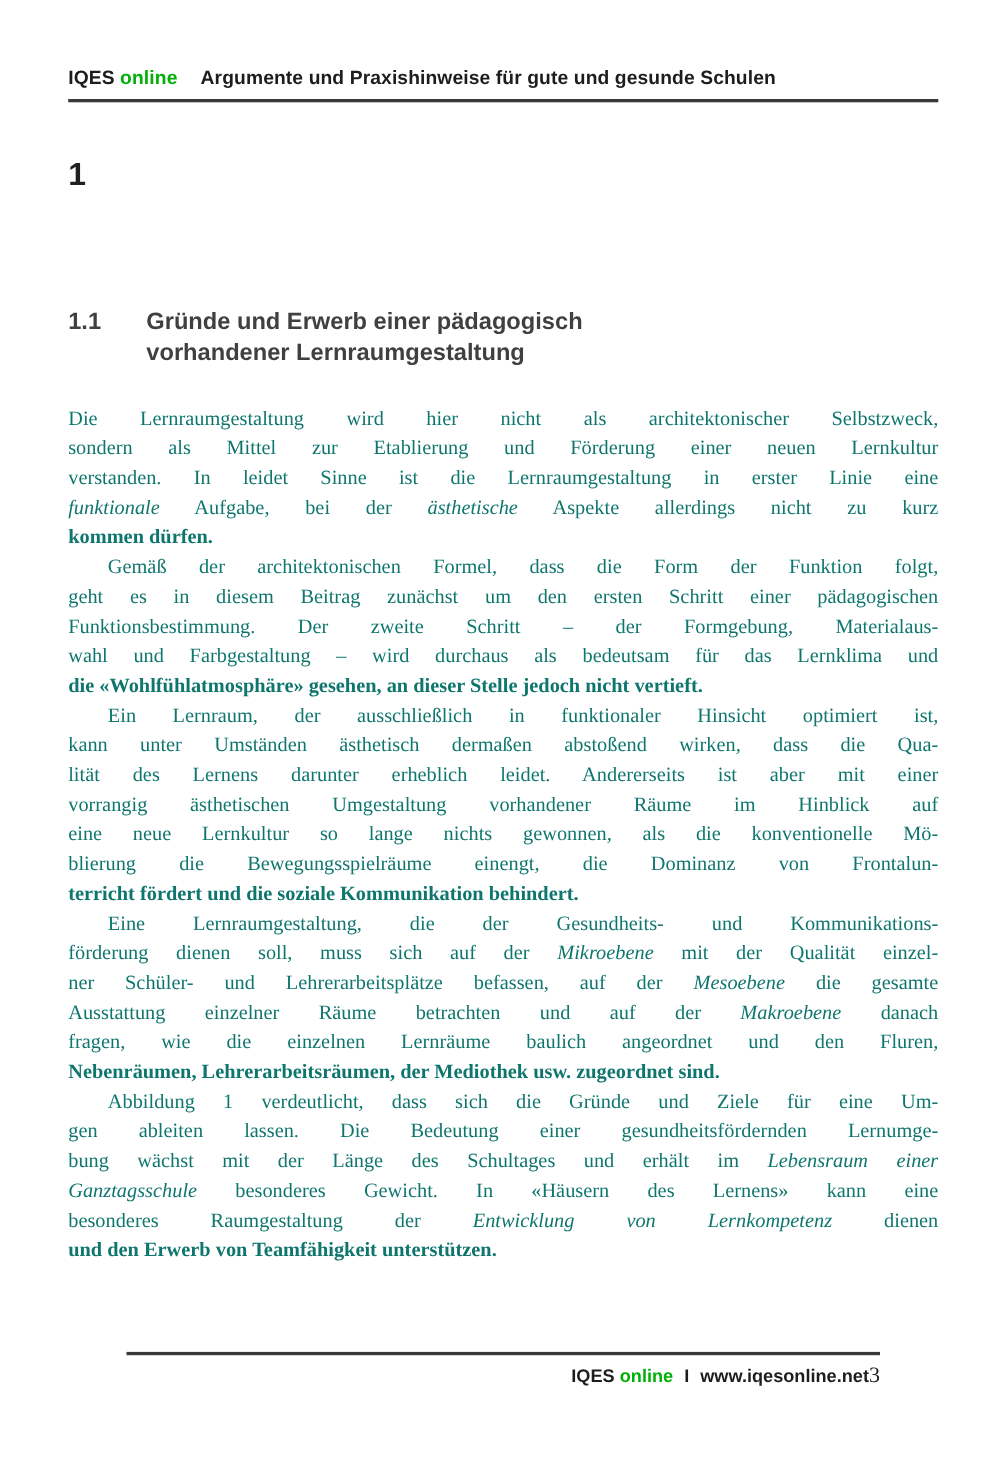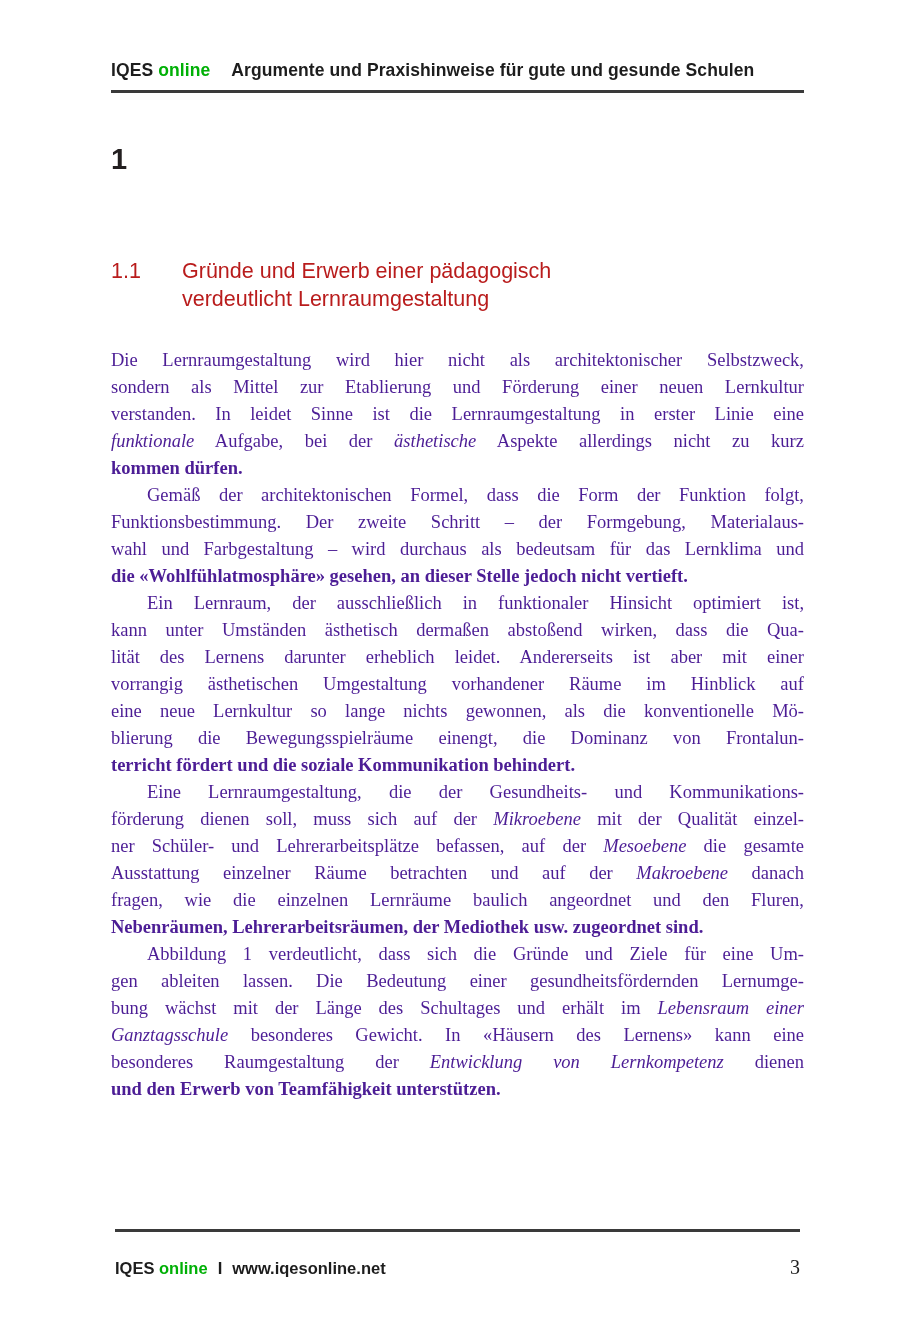--- a/index.html
+++ b/index.html
@@ -4,21 +4,21 @@
 <style>
   * { margin: 0; padding: 0; box-sizing: border-box; }
   html, body { background: #ffffff; }
   body { width: 915px; height: 1329px; font-family: "Liberation Sans", sans-serif; }
 
   .page {
     position: relative;
     width: 915px;
     height: 1329px;
     background: #ffffff;
-    padding: 0 111px;
+    padding: 0 62px;
     color: #1f1f1f;
     overflow: hidden;
   }
 
   
   .header-row {
     padding-top: 58px;
     font-size: 17.5px;
     font-weight: bold;
     line-height: 24px;
@@ -38,36 +38,36 @@
   
   .h1-row {
     margin-top: 50px;
     display: flex;
     font-weight: bold;
     font-size: 29px;
     line-height: 33px;
     color: #231f20;
   }
   .h2-row {
-    margin-top: 81px;
+    margin-top: 102px;
     display: flex;
-    font-weight: normal;
+    font-weight: bold;
     font-size: 21.5px;
     line-height: 28.5px;
-    color: #b91c1c;
+    color: #404040;
   }
   .num-col { width: 71px; flex: 0 0 71px; }
 
   
   .body-text {
     margin-top: 33px;
     font-family: "Liberation Serif", serif;
     font-size: 18.5px;
     line-height: 27px;
-    color: #4c1d95;
+    color: #0f766e;
   }
   .para .line {
     text-align: justify;
     text-align-last: justify;
   }
   .para .line.last {
     text-align: justify;
     text-align-last: auto;
     font-weight: bold;
   }
@@ -75,23 +75,23 @@
   .para i { font-style: italic; }
 
   
   .footer {
     position: absolute;
     left: 115px;
     right: 115px;
     top: 1229px;
   }
   .footer-row {
-    margin-top: 24px;
+    margin-top: 7px;
     display: flex;
-    justify-content: space-between;
+    justify-content: flex-end;
     align-items: baseline;
   }
   .footer-brand {
     font-size: 16.5px;
     font-weight: bold;
     color: #1d1d1d;
     white-space: nowrap;
   }
   .footer-sep { margin: 0 10px; }
   .page-number {
@@ -112,34 +112,35 @@
   <div class="rule header-rule"></div>
 
   <div class="h1-row">
     <span class="num-col">1</span>
   </div>
 
   <div class="h2-row">
     <span class="num-col">1.1</span>
     <span>
       <span>Gründe und Erwerb einer pädagogisch</span><br>
-      <span>verdeutlicht Lernraumgestaltung</span>
+      <span>vorhandener Lernraumgestaltung</span>
     </span>
   </div>
 
   <div class="body-text">
       <div class="para">
         <div class="line"><span>Die Lernraumgestaltung wird hier nicht als architektonischer Selbstzweck,</span></div>
         <div class="line"><span>sondern als Mittel zur Etablierung und Förderung einer neuen Lernkultur</span></div>
         <div class="line"><span>verstanden. In leidet Sinne ist die Lernraumgestaltung in erster Linie eine</span></div>
         <div class="line"><i>funktionale</i><span> Aufgabe, bei der </span><i>ästhetische</i><span> Aspekte allerdings nicht zu kurz</span></div>
         <div class="line last"><span>kommen dürfen.</span></div>
       </div>
       <div class="para">
         <div class="line indent"><span>Gemäß der architektonischen Formel, dass die Form der Funktion folgt,</span></div>
+        <div class="line"><span>geht es in diesem Beitrag zunächst um den ersten Schritt einer pädagogischen</span></div>
         <div class="line"><span>Funktionsbestimmung. Der zweite Schritt – der Formgebung, Materialaus-</span></div>
         <div class="line"><span>wahl und Farbgestaltung – wird durchaus als bedeutsam für das Lernklima und</span></div>
         <div class="line last"><span>die «Wohlfühlatmosphäre» gesehen, an dieser Stelle jedoch nicht vertieft.</span></div>
       </div>
       <div class="para">
         <div class="line indent"><span>Ein Lernraum, der ausschließlich in funktionaler Hinsicht optimiert ist,</span></div>
         <div class="line"><span>kann unter Umständen ästhetisch dermaßen abstoßend wirken, dass die Qua-</span></div>
         <div class="line"><span>lität des Lernens darunter erheblich leidet. Andererseits ist aber mit einer</span></div>
         <div class="line"><span>vorrangig ästhetischen Umgestaltung vorhandener Räume im Hinblick auf</span></div>
         <div class="line"><span>eine neue Lernkultur so lange nichts gewonnen, als die konventionelle Mö-</span></div>

